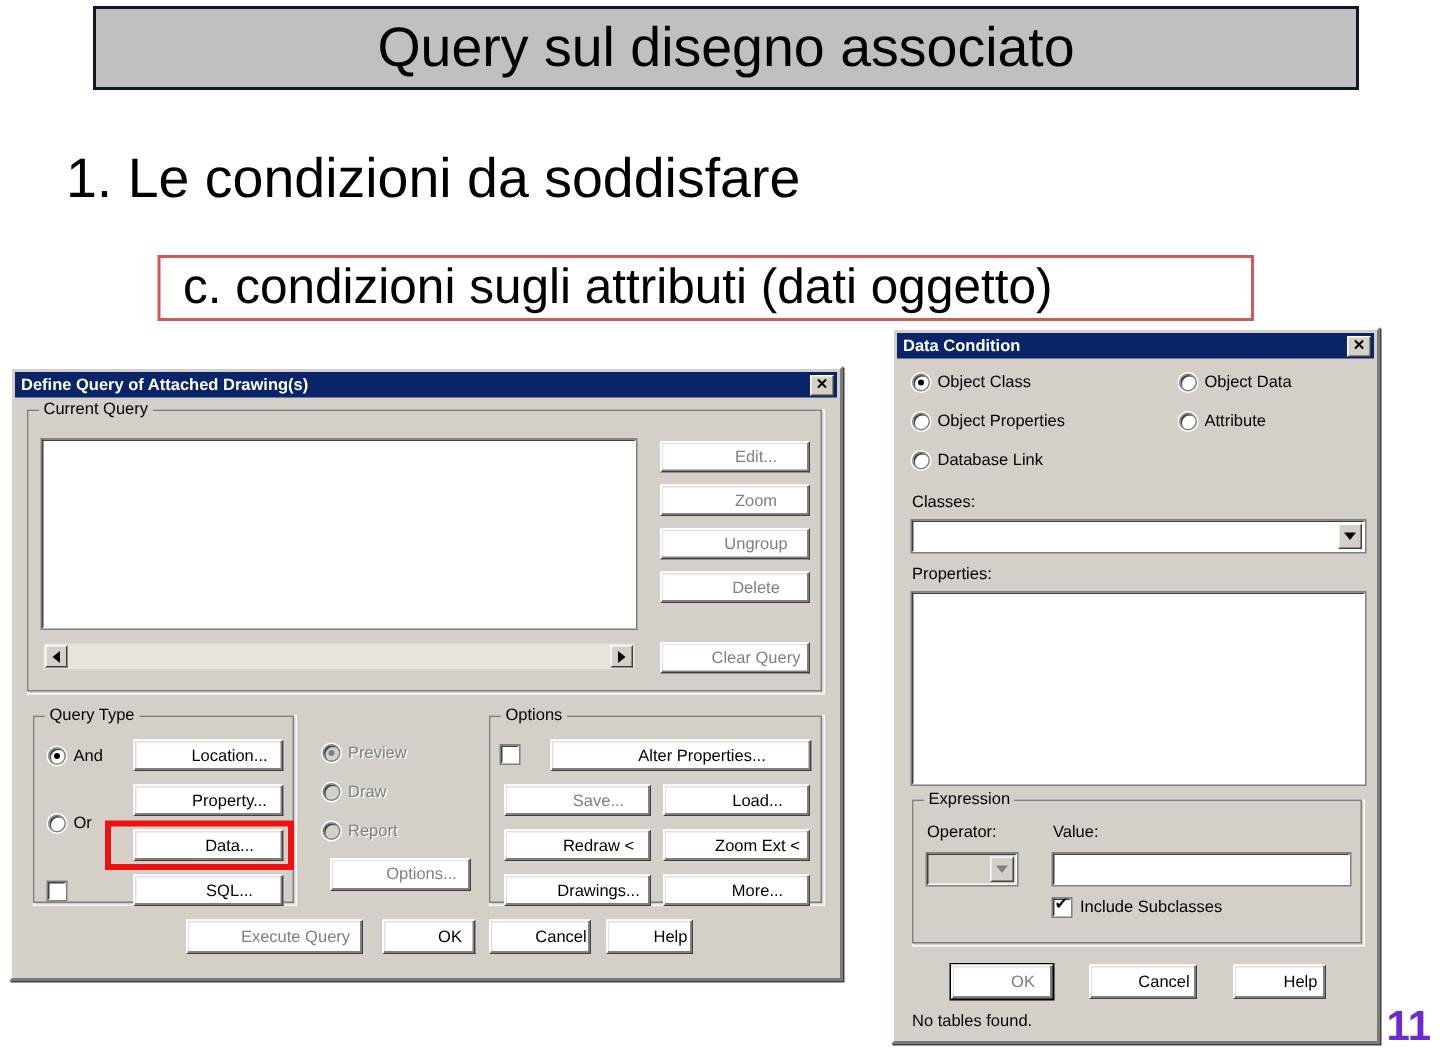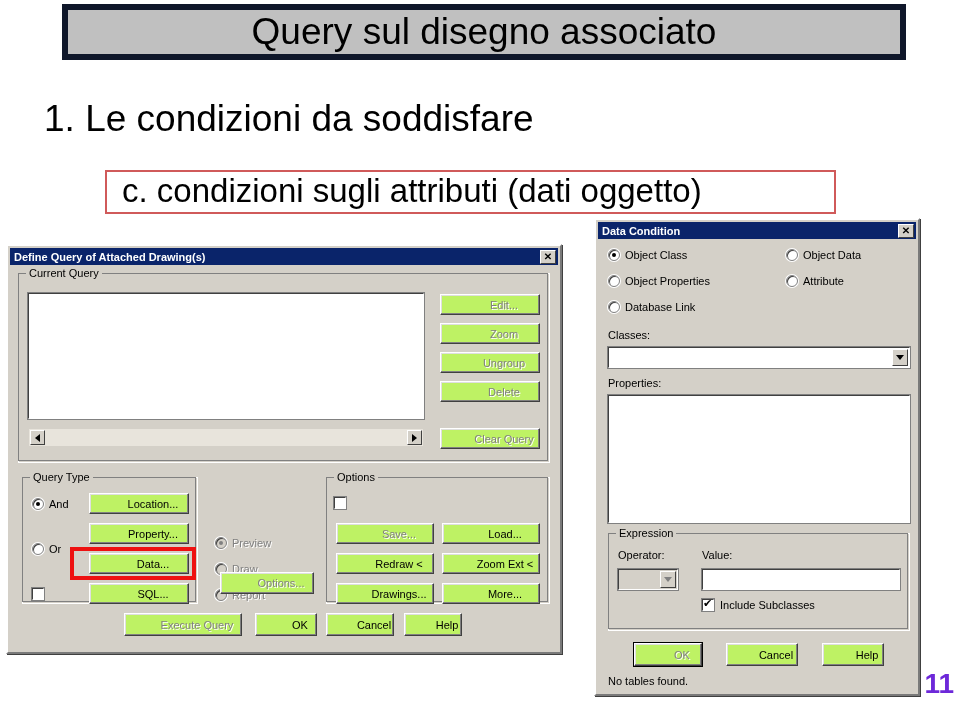--- a/index.html
+++ b/index.html
@@ -16,21 +16,21 @@
   }
 
   
   .slide-title-box {
     position: absolute;
     left: 62px;
     top: 4px;
     width: 844px;
     height: 56px;
     background: #c0c0c0;
-    border: 6px solid #0f172a;
+    border: 2px solid #0f172a;
     box-sizing: border-box;
     display: flex;
     align-items: center;
     justify-content: center;
   }
   .slide-title-text {
     font-size: 37px;
     color: #000000;
     letter-spacing: 0px;
     white-space: nowrap;
@@ -157,21 +157,21 @@
     border-left: 1px solid #404040;
     border-right: 1px solid #ffffff;
     border-bottom: 1px solid #ffffff;
     box-sizing: border-box;
     outline: 1px solid #808080;
   }
 
   
   .btn {
     position: absolute;
-    background: #bef264;
+    background: #ffffff;
     border-top: 1px solid #ffffff;
     border-left: 1px solid #ffffff;
     border-right: 1px solid #404040;
     border-bottom: 1px solid #404040;
     box-sizing: border-box;
     font-size: 11px;
     color: #000000;
     display: flex;
     align-items: center;
     justify-content: center;
@@ -208,21 +208,21 @@
     flex: none;
   }
   .radio.checked .dot::after {
     content: "";
     position: absolute;
     left: 3px; top: 3px;
     width: 4px; height: 4px;
     border-radius: 50%;
     background: #000000;
   }
-  .radio.disabled { color: #808080; text-shadow: 1px 1px 0 #ffffff; margin-top: 41px; }
+  .radio.disabled { color: #808080; text-shadow: 1px 1px 0 #ffffff; }
   .radio.disabled .dot { background: #d4d0c8; }
   .radio.disabled.checked .dot::after { background: #808080; }
 
   
   .cbx {
     position: absolute;
     display: flex;
     align-items: center;
     white-space: nowrap;
     font-size: 11px;
@@ -410,20 +410,21 @@
 
     <div class="grp" style="left:318px; top:212px; width:224px; height:127px;">
       <span class="grp-label">Options</span>
     </div>
 
     <div class="cbx" style="left:326px; top:232px;">
       <span class="box"></span>
       <span></span>
     </div>
 
+    <div class="btn" style="left:359px; top:228px; width:174px; height:21px;">Alter Properties...</div>
     <div class="btn disabled" style="left:328px; top:258px; width:98px; height:21px;">Save...</div>
     <div class="btn" style="left:434px; top:258px; width:98px; height:21px;">Load...</div>
     <div class="btn" style="left:328px; top:288px; width:98px; height:21px;">Redraw &lt;</div>
     <div class="btn" style="left:434px; top:288px; width:98px; height:21px;">Zoom Ext &lt;</div>
     <div class="btn" style="left:328px; top:318px; width:98px; height:21px;">Drawings...</div>
     <div class="btn" style="left:434px; top:318px; width:98px; height:21px;">More...</div>
 
     <div class="btn disabled" style="left:116px; top:348px; width:118px; height:23px;">Execute Query</div>
     <div class="btn" style="left:247px; top:348px; width:62px; height:23px;">OK</div>
     <div class="btn" style="left:318px; top:348px; width:68px; height:23px;">Cancel</div>

